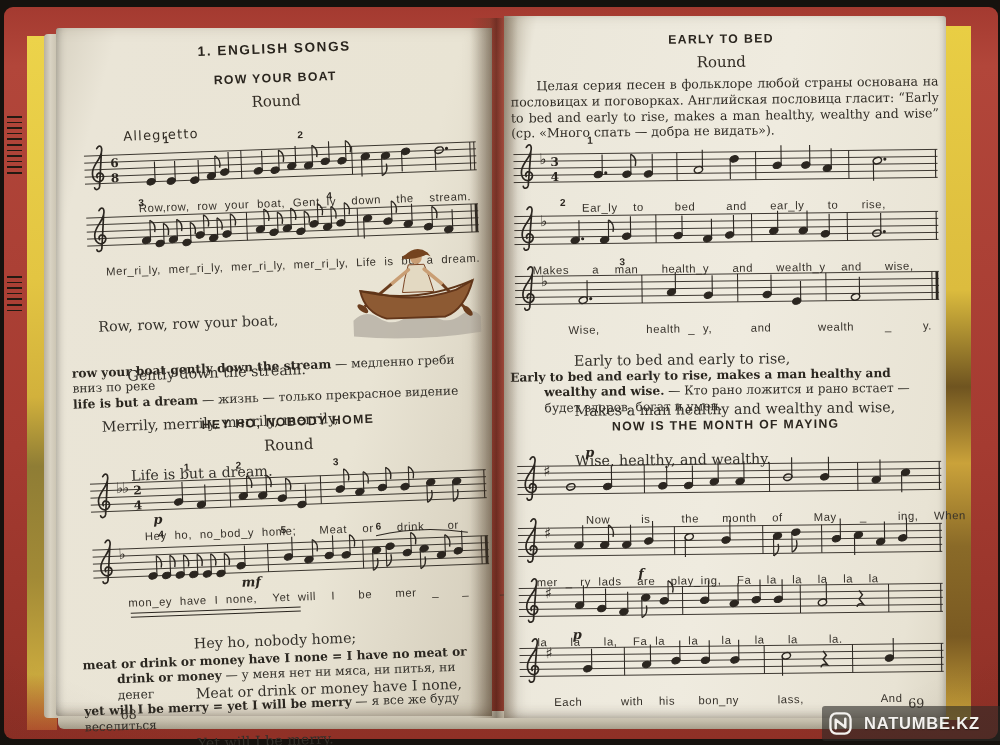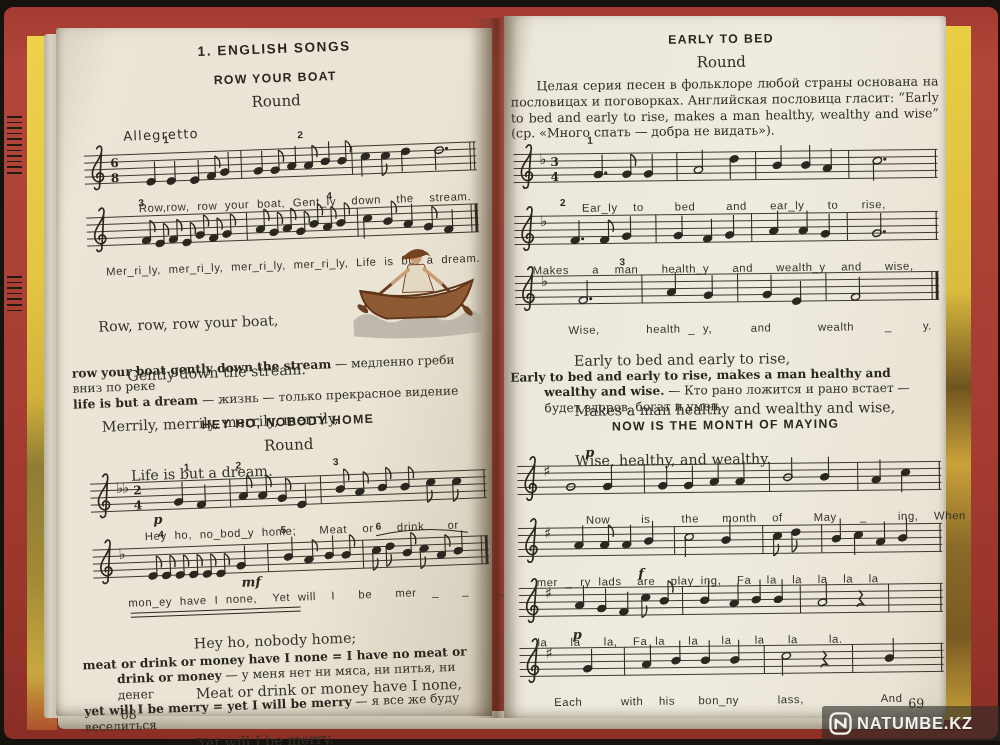--- a/index.html
+++ b/index.html
@@ -42,21 +42,21 @@
   .poem{font:14.3px "DejaVu Serif",serif;line-height:16.6px;color:#33302a;white-space:pre;}
   .vocab{font:12.2px "DejaVu Serif",serif;line-height:15.4px;color:#33302a;}
   .vocab .vb{font-weight:bold;color:#2b2720;}
   .hang{padding-left:34px;text-indent:-34px;}
   .intro{font:12.6px "DejaVu Serif",serif;line-height:15.8px;text-align:justify;text-indent:26px;color:#322e27;}
   .pagenum{font:12.8px "DejaVu Serif",serif;color:#3a352d;}
   .dbl{position:absolute;height:3px;border-top:1.2px solid #2b2620;border-bottom:1.2px solid #2b2620;}
   
   #watermark{position:absolute;right:0;bottom:4px;width:178px;height:35px;display:flex;align-items:center;
       background:rgba(44,41,38,.60);border-radius:3px 0 0 3px;padding-left:7px;box-sizing:border-box;}
-  #watermark .wm-text{font:bold 16.5px "Liberation Sans",sans-serif;letter-spacing:.8px;color:#f3f1ee;margin-left:5px;text-shadow:0 1px 1px rgba(0,0,0,.4);}
+  #watermark .wm-text{font:bold 16.5px "Liberation Sans",sans-serif;letter-spacing:.8px;color:#f3f1ee;margin-left:12px;text-shadow:0 1px 1px rgba(0,0,0,.4);}
 </style>
 </head>
 <body>
 
 <div id="photo">
   <div class="cover-red"></div>
   <div class="cover-deco" style="left:7px;top:112px;height:62px;"></div>
   <div class="cover-deco" style="left:7px;top:272px;height:42px;"></div>
   <div class="yellow-strip-left"></div>
   <div class="yellow-strip-right"></div>

